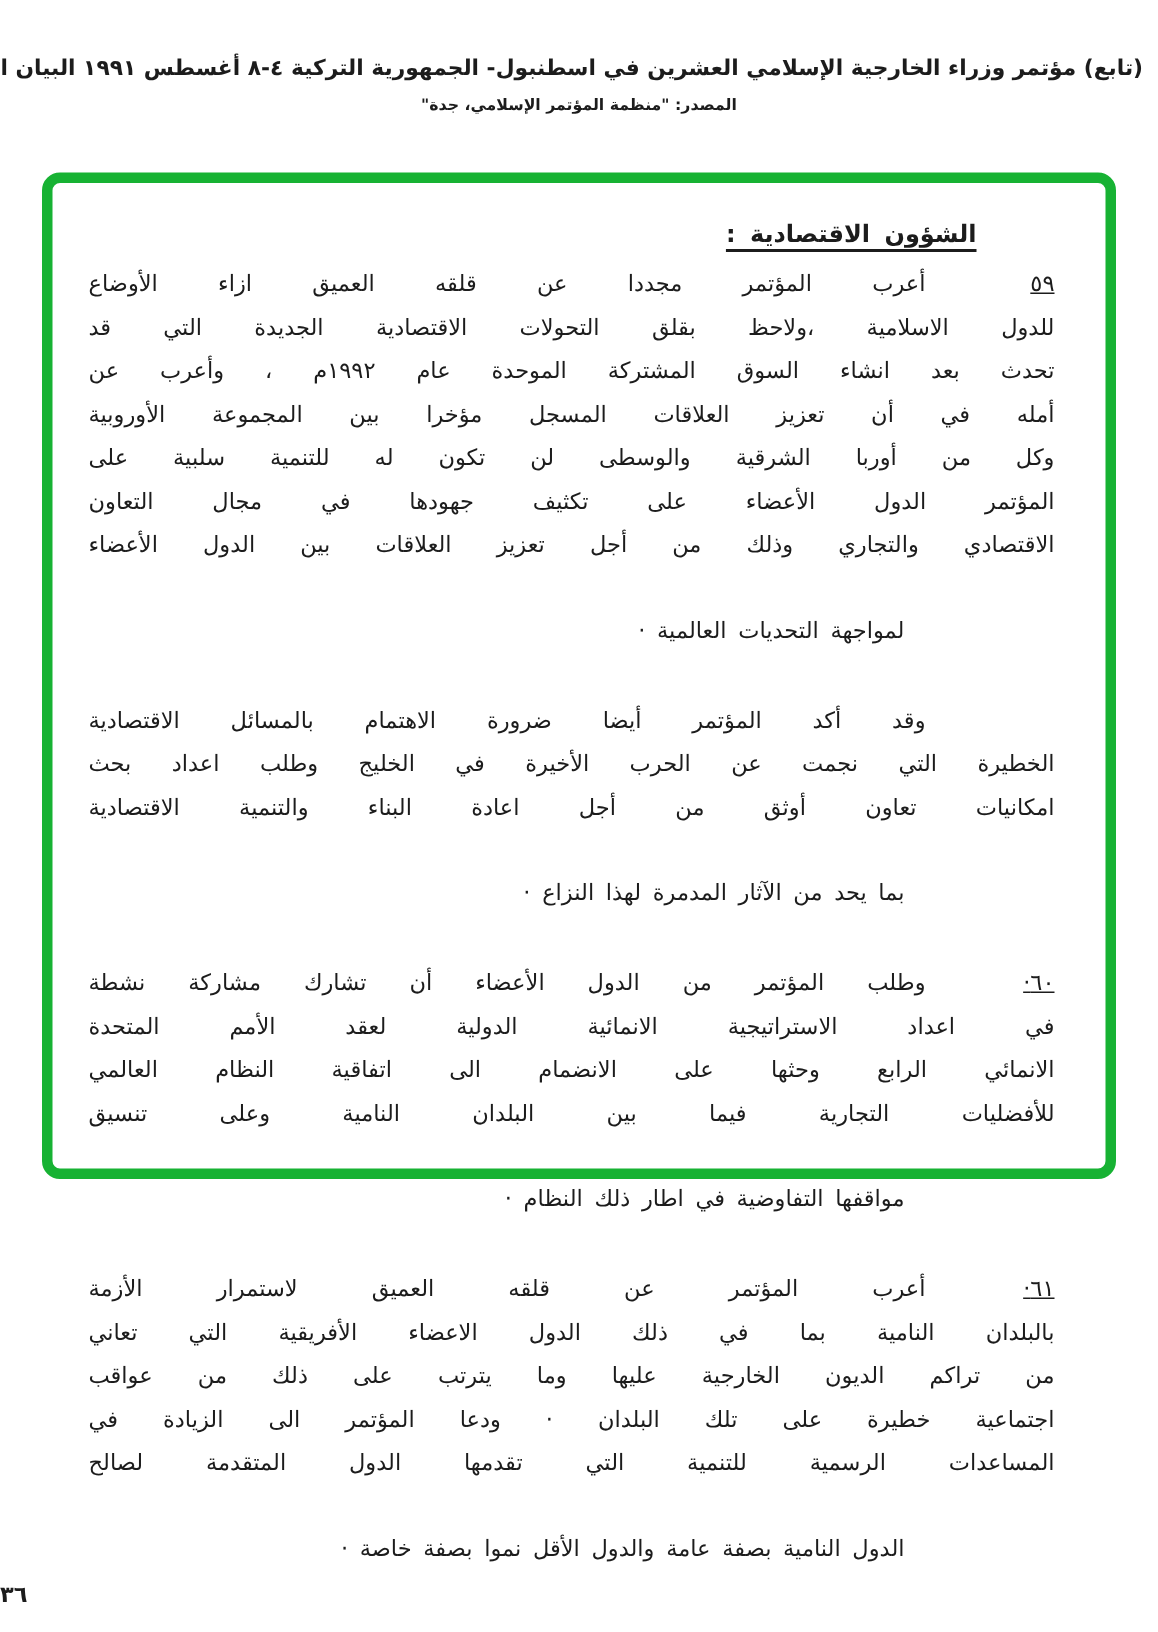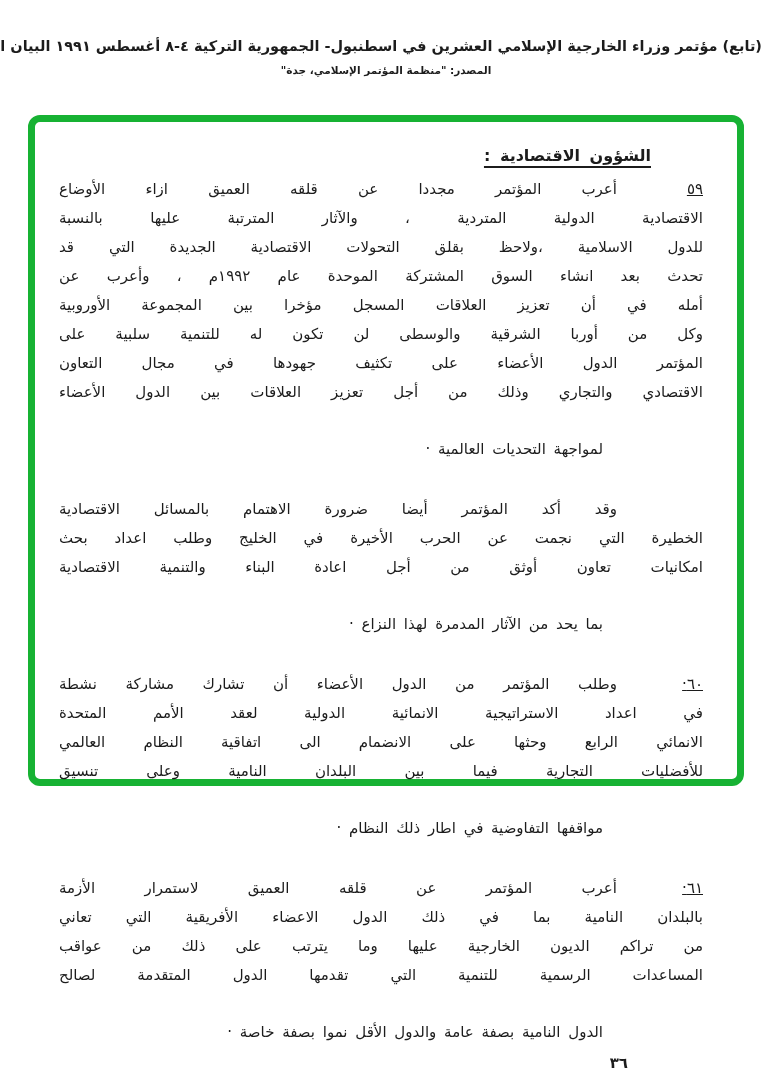--- a/index.html
+++ b/index.html
@@ -53,42 +53,41 @@
   .ltext{
     flex:1;text-align:justify;text-align-last:justify;
     font-size:15px;line-height:29px;word-spacing:2px;
   }
   .line.short{
     text-align:right;text-align-last:right;
     margin-right:100px;word-spacing:3px;margin-top:28px;
   }
   .page-number{
     position:absolute;left:0;top:1054px;width:628px;
-    text-align:right;font-size:15px;font-weight:bold;
+    text-align:left;font-size:15px;font-weight:bold;
   }
 </style>
 </head>
 <body>
 
 <div class="doc-header">
   <div class="doc-title">(تابع) مؤتمر وزراء الخارجية الإسلامي العشرين في اسطنبول- الجمهورية التركية ٤-٨ أغسطس ١٩٩١ البيان الختامي</div>
   <div class="doc-source">المصدر: "منظمة المؤتمر الإسلامي، جدة"</div>
 </div>
 
 <div class="green-frame">
   <div class="section-heading-row">
     <span class="section-heading">الشؤون الاقتصادية :</span>
   </div>
   <div class="paragraphs">
       <div class="para">
         <div class="line first">
           <span class="pnum">٥٩</span>
           <span class="ltext">أعرب المؤتمر مجددا عن قلقه العميق ازاء الأوضاع</span>
         </div>
-        <div class="line">الاقتصادية الدولية المتردية ، والآثار المترتبة عليها بالنسبة</div>
         <div class="line">للدول الاسلامية ،ولاحظ بقلق التحولات الاقتصادية الجديدة التي قد</div>
         <div class="line">تحدث بعد انشاء السوق المشتركة الموحدة عام ١٩٩٢م ، وأعرب عن</div>
         <div class="line">أمله في أن تعزيز العلاقات المسجل مؤخرا بين المجموعة الأوروبية</div>
         <div class="line">وكل من أوربا الشرقية والوسطى لن تكون له للتنمية سلبية على</div>
         <div class="line">المؤتمر الدول الأعضاء على تكثيف جهودها في مجال التعاون</div>
         <div class="line">الاقتصادي والتجاري وذلك من أجل تعزيز العلاقات بين الدول الأعضاء</div>
         <div class="line short">لمواجهة التحديات العالمية ·</div>
       </div>
       <div class="para">
         <div class="line first">
@@ -109,19 +108,20 @@
         <div class="line">للأفضليات التجارية فيما بين البلدان النامية وعلى تنسيق</div>
         <div class="line short">مواقفها التفاوضية في اطار ذلك النظام ·</div>
       </div>
       <div class="para">
         <div class="line first">
           <span class="pnum">٦١·</span>
           <span class="ltext">أعرب المؤتمر عن قلقه العميق لاستمرار الأزمة</span>
         </div>
         <div class="line">بالبلدان النامية بما في ذلك الدول الاعضاء الأفريقية التي تعاني</div>
         <div class="line">من تراكم الديون الخارجية عليها وما يترتب على ذلك من عواقب</div>
+        <div class="line">اجتماعية خطيرة على تلك البلدان · ودعا المؤتمر الى الزيادة في</div>
         <div class="line">المساعدات الرسمية للتنمية التي تقدمها الدول المتقدمة لصالح</div>
         <div class="line short">الدول النامية بصفة عامة والدول الأقل نموا بصفة خاصة ·</div>
       </div>
     </div>
 </div>
 
 <div class="page-number">٣٦</div>
 
 </body></html>

